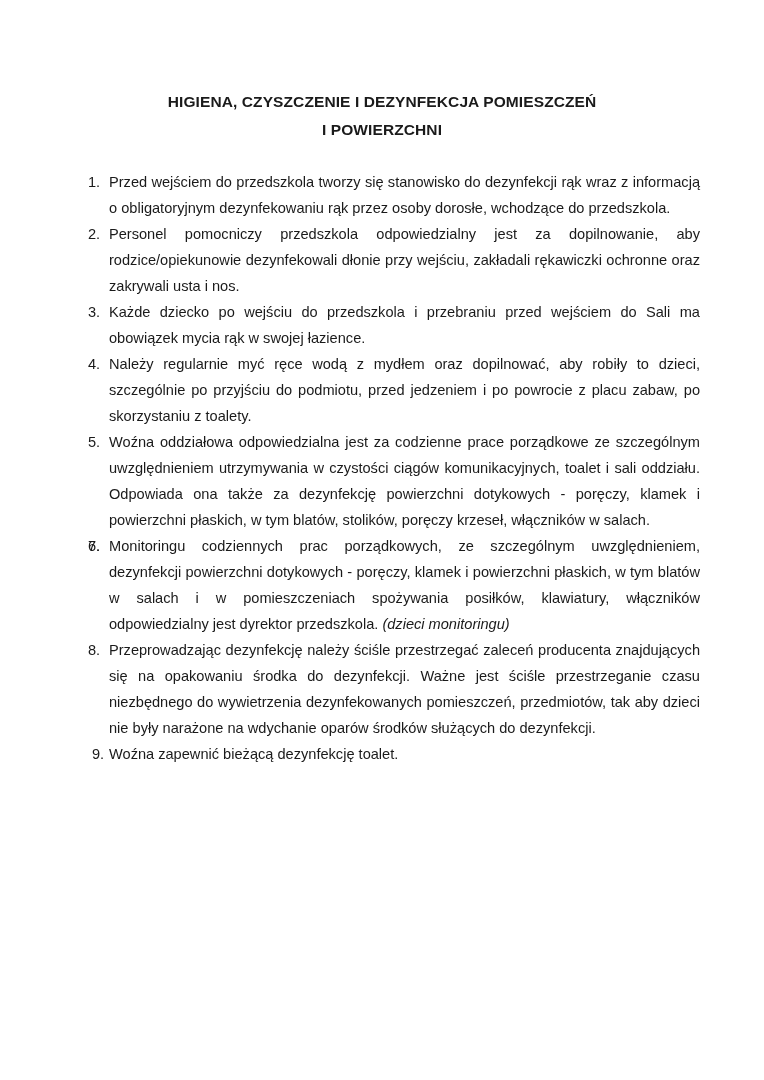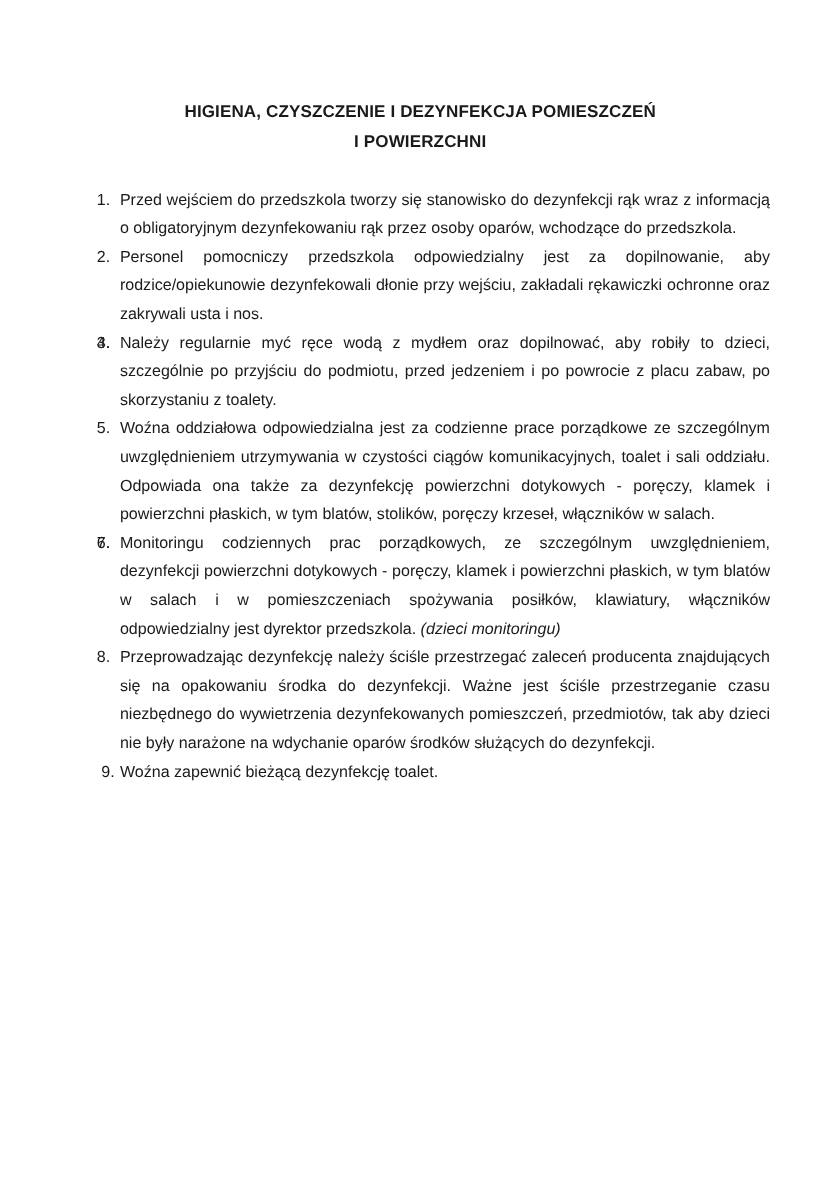--- a/index.html
+++ b/index.html
@@ -63,28 +63,29 @@
 </head>
 <body>
 
 <div class="page">
   <div class="title l2">I POWIERZCHNI</div>
   <div class="title l1">HIGIENA, CZYSZCZENIE I DEZYNFEKCJA POMIESZCZEŃ</div>
 
   <ol class="list">
     <li class="item">
       <span class="num">1.</span>
-      <span>Przed wejściem do przedszkola tworzy się stanowisko do dezynfekcji rąk wraz z informacją o obligatoryjnym dezynfekowaniu rąk przez osoby oparów, wchodzące do przedszkola.</span>
+      <span>Przed wejściem do przedszkola tworzy się stanowisko do dezynfekcji rąk wraz z informacją o obligatoryjnym dezynfekowaniu rąk przez osoby dorosłe, wchodzące do przedszkola.</span>
     </li>
     <li class="item">
       <span class="num">2.</span>
       <span>Personel pomocniczy przedszkola odpowiedzialny jest za dopilnowanie, aby rodzice/opiekunowie dezynfekowali dłonie przy wejściu, zakładali rękawiczki ochronne oraz zakrywali usta i nos.</span>
     </li>
     <li class="item">
       <span class="num">3.</span>
+      <span>Każde dziecko po wejściu do przedszkola i przebraniu  przed wejściem do Sali ma obowiązek mycia rąk w swojej łazience.</span>
     </li>
     <li class="item">
       <span class="num">4.</span>
       <span>Należy regularnie myć ręce wodą z mydłem oraz dopilnować, aby robiły to dzieci, szczególnie po przyjściu do podmiotu, przed jedzeniem i po powrocie z placu zabaw, po skorzystaniu z toalety.</span>
     </li>
     <li class="item">
       <span class="num">5.</span>
       <span>Woźna oddziałowa odpowiedzialna jest za codzienne prace porządkowe ze szczególnym uwzględnieniem utrzymywania w czystości ciągów komunikacyjnych, toalet i sali oddziału.  Odpowiada ona także za dezynfekcję powierzchni dotykowych - poręczy, klamek i powierzchni płaskich, w tym blatów, stolików, poręczy krzeseł, włączników w salach.</span>
     </li>
     <li class="item">

